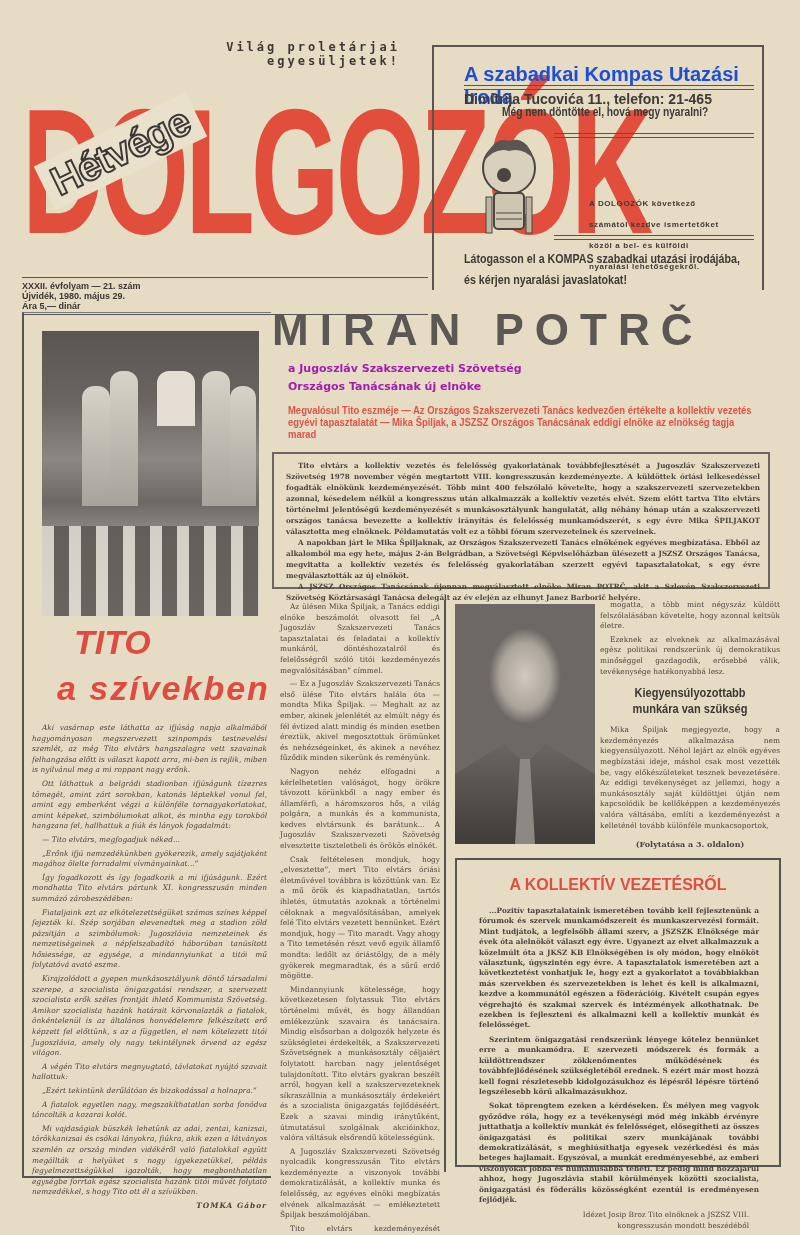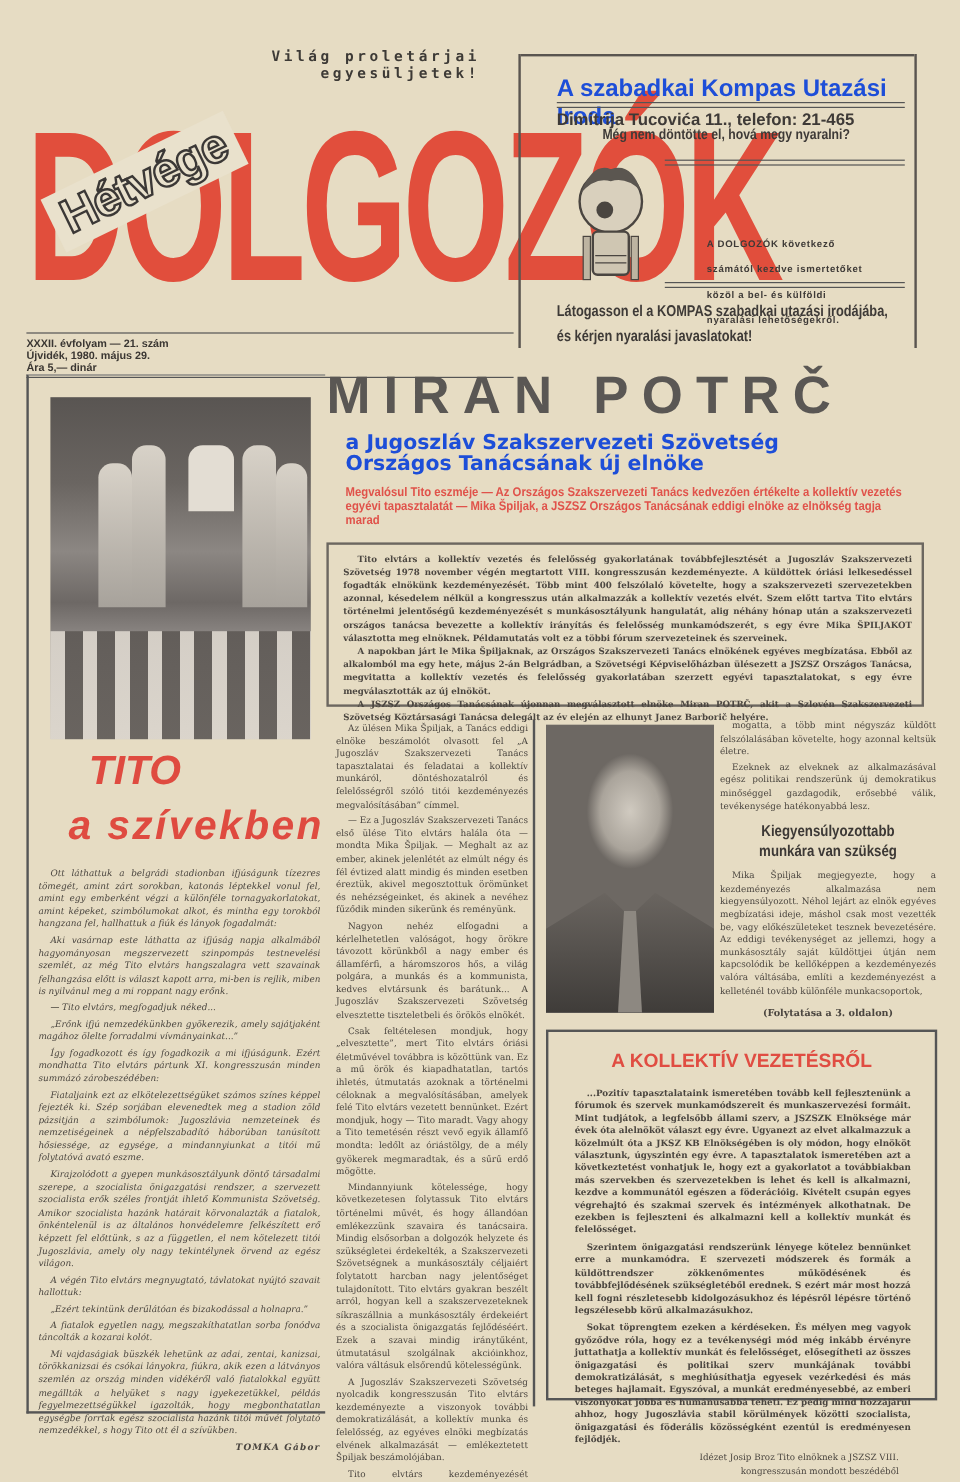--- a/index.html
+++ b/index.html
@@ -24,21 +24,21 @@
   .ad-top{position:absolute;left:0;top:0;width:100%;border-top:2px solid #5a5550;}
   .ad-title{position:absolute;left:30px;top:18px;font-size:20px;font-weight:bold;color:#1d4ed8;}
   .ad-rule{position:absolute;height:3px;border-top:1px solid #555;border-bottom:1px solid #555;}
   .ad-address{position:absolute;left:30px;top:46px;font-size:14px;font-weight:bold;color:#3e3a37;}
   .ad-question{position:absolute;left:68px;top:60px;font-size:12px;font-weight:bold;color:#3e3a37;transform:scaleX(.85);transform-origin:left;}
   .ad-text{position:absolute;left:155px;top:148px;font-size:8px;font-weight:bold;line-height:21px;color:#3e3a37;letter-spacing:.6px;}
   .ad-bottom{position:absolute;left:30px;top:203px;font-size:13px;font-weight:bold;line-height:21px;color:#3e3a37;transform:scaleX(.82);transform-origin:left;white-space:nowrap;}
   .mascot{position:absolute;left:40px;top:88px;width:70px;height:110px;}
   .potrc{left:272px;top:305px;width:496px;font-family:"Liberation Sans",sans-serif;font-weight:bold;
       font-size:44px;letter-spacing:11px;color:#5a5754;white-space:nowrap;}
-  .potrc-sub{left:288px;top:360px;font-family:"DejaVu Sans",sans-serif;font-weight:bold;font-size:17px;line-height:18px;color:#1d4ed8;}
+  .potrc-sub{left:288px;top:360px;font-family:"DejaVu Sans",sans-serif;font-weight:bold;font-size:11px;line-height:18px;color:#a21caf;}
   .potrc-red{left:288px;top:404px;font-family:"Liberation Sans",sans-serif;font-weight:bold;font-size:10.5px;line-height:12px;color:#e0524a;transform:scaleX(.9);transform-origin:left;width:530px;}
   .lead-box{left:272px;top:452px;width:494px;height:133px;border:2px solid #6c6760;}
   .lead-text{position:absolute;left:12px;top:6px;right:8px;font-size:7.2px;line-height:11px;font-weight:bold;color:#4b4640;text-align:justify;}
   .lead-text p{margin:0;text-indent:12px;}
   .left-box{left:22px;top:312px;width:247px;height:863px;border-left:2px solid #555;border-bottom:2px solid #555;border-top:1px solid #777;}
   .photo1{position:absolute;left:18px;top:18px;width:217px;height:285px;
       background:linear-gradient(180deg,#595552 0%,#6a6561 25%,#8c8783 45%,#6d6865 60%,#9c9794 75%,#cfc9bf 100%);}
   .photo1 .arch{position:absolute;background:linear-gradient(180deg,#d8d2c8,#a7a29b);border-radius:12px 12px 0 0;}
   .photo1 .rows{position:absolute;left:0;right:0;bottom:0;height:90px;
       background:repeating-linear-gradient(90deg,#dcd6cd 0 12px,#5e5955 12px 27px);opacity:.9;}
@@ -128,22 +128,22 @@
     <div class="arch" style="left:40px;top:55px;width:28px;height:120px;"></div>
     <div class="arch" style="left:68px;top:40px;width:28px;height:135px;"></div>
     <div class="arch" style="left:115px;top:40px;width:38px;height:55px;background:#e3ddd3;"></div>
     <div class="arch" style="left:160px;top:40px;width:28px;height:135px;"></div>
     <div class="arch" style="left:188px;top:55px;width:26px;height:120px;"></div>
     <div class="rows"></div>
   </div>
   <div class="tito-title">TITO</div>
   <div class="tito-sub">a szívekben</div>
   <div class="left-text col-text italic">
+    <p>Aki vasárnap este láthatta az ifjúság napja alkalmából hagyományosan megszervezett szinpompás testnevelési szemlét, az még Tito elvtárs hangszalagra vett szavainak felhangzása előtt is választ kapott arra, mi-ben is rejlik, miben is nyilvánul meg a mi roppant nagy erőnk.</p>
     <p>Ott láthattuk a belgrádi stadionban ifjúságunk tízezres tömegét, amint zárt sorokban, katonás léptekkel vonul fel, amint egy emberként végzi a különféle tornagyakorlatokat, amint képeket, szimbólumokat alkot, és mintha egy torokból hangzana fel, hallhattuk a fiúk és lányok fogadalmát:</p>
-    <p>Aki vasárnap este láthatta az ifjúság napja alkalmából hagyományosan megszervezett szinpompás testnevelési szemlét, az még Tito elvtárs hangszalagra vett szavainak felhangzása előtt is választ kapott arra, mi-ben is rejlik, miben is nyilvánul meg a mi roppant nagy erőnk.</p>
     <p>— Tito elvtárs, megfogadjuk néked...</p>
     <p>„Erőnk ifjú nemzedékünkben gyökerezik, amely sajátjaként magához ölelte forradalmi vívmányainkat...”</p>
     <p>Így fogadkozott és így fogadkozik a mi ifjúságunk. Ezért mondhatta Tito elvtárs pártunk XI. kongresszusán minden summázó zárobeszédében:</p>
     <p>Fiataljaink ezt az elkötelezettségüket számos színes képpel fejezték ki. Szép sorjában elevenedtek meg a stadion zöld pázsitján a szimbólumok: Jugoszlávia nemzeteinek és nemzetiségeinek a népfelszabadító háborúban tanúsított hősiessége, az egysége, a mindannyiunkat a titói mű folytatóvá avató eszme.</p>
     <p>Kirajzolódott a gyepen munkásosztályunk döntő társadalmi szerepe, a szocialista önigazgatási rendszer, a szervezett szocialista erők széles frontját ihlető Kommunista Szövetség. Amikor szocialista hazánk határait körvonalazták a fiatalok, önkéntelenül is az általános honvédelemre felkészített erő képzett fel előttünk, s az a független, el nem kötelezett titói Jugoszlávia, amely oly nagy tekintélynek örvend az egész világon.</p>
     <p>A végén Tito elvtárs megnyugtató, távlatokat nyújtó szavait hallottuk:</p>
     <p>„Ezért tekintünk derűlátóan és bizakodással a holnapra.”</p>
     <p>A fiatalok egyetlen nagy, megszakíthatatlan sorba fonódva táncolták a kozarai kolót.</p>
     <p>Mi vajdaságiak büszkék lehetünk az adai, zentai, kanizsai, törökkanizsai és csókai lányokra, fiúkra, akik ezen a látványos szemlén az ország minden vidékéről való fiatalokkal együtt megállták a helyüket s nagy igyekezetükkel, példás fegyelmezettségükkel igazolták, hogy megbonthatatlan egységbe forrtak egész szocialista hazánk titói művét folytató nemzedékkel, s hogy Tito ott él a szívükben.</p>
     <div class="signature">TOMKA Gábor</div>

